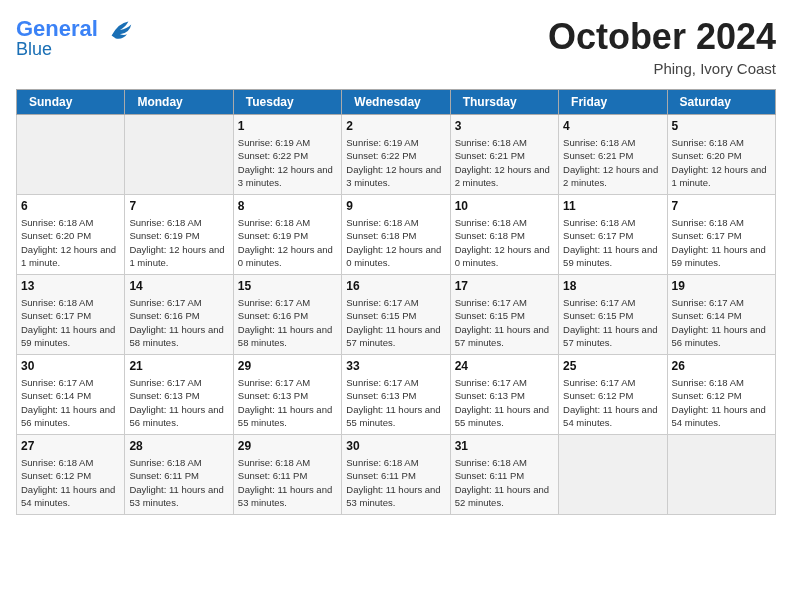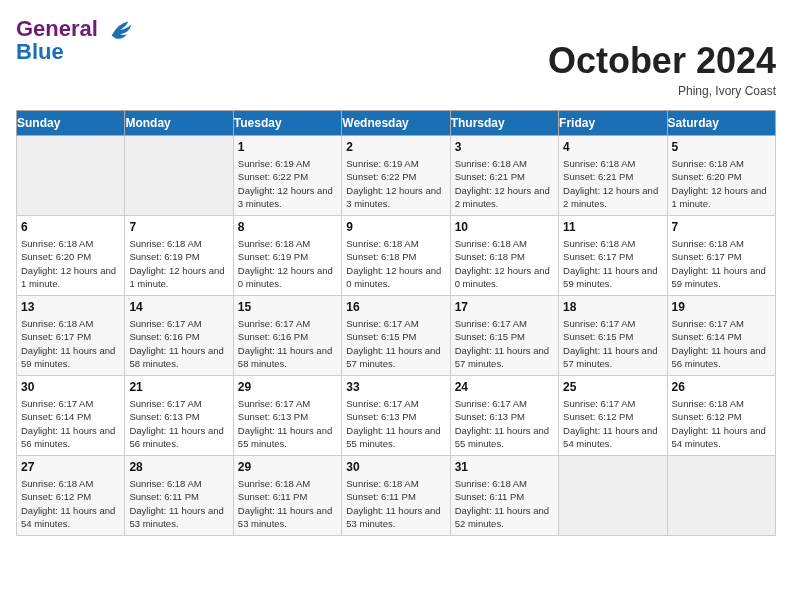--- a/index.html
+++ b/index.html
@@ -20,52 +20,51 @@
       display: flex;
       align-items: center;
     }
     .logo-text {
       font-size: 22px;
       font-weight: bold;
       color: #333;
       line-height: 1.1;
     }
     .logo-text span {
-      color: #701a75;
+      color: #3b82f6;
     }
     .logo-bird {
       width: 28px;
       height: 28px;
       margin-left: 2px;
     }
     .title-block {
       text-align: right;
-      margin-top: 24px;
     }
     .month-title {
       font-size: 36px;
       font-weight: bold;
       color: #222;
     }
     .location-title {
-      font-size: 12px;
+      font-size: 15px;
       color: #444;
       margin-top: 2px;
     }
     table {
       width: 100%;
       border-collapse: collapse;
       table-layout: fixed;
     }
     thead tr th {
       background-color: #1a6fb5;
       color: #fff;
       font-size: 12px;
       font-weight: bold;
-      padding: 5px 0;
+      padding: 5px 12px;
       text-align: left;
       border: 1px solid #aaa;
     }
     tbody tr td {
       border: 1px solid #ccc;
       vertical-align: top;
       padding: 4px 4px;
       font-size: 10px;
       color: #222;
       height: 80px;
@@ -96,21 +95,21 @@
   <div class="logo">
     <div>
       <div style="display:flex;align-items:center;">
         <div class="logo-text">
           <span>General</span>
           <svg class="logo-bird" viewBox="0 0 40 40" style="display:inline-block;vertical-align:middle;margin-left:2px;">
             <path d="M8 28 Q18 10 32 8 Q28 16 20 20 Q30 18 36 12 Q34 24 20 26 Q26 28 30 26 Q24 34 14 32 Z" fill="#1a6fb5"></path>
           </svg>
         </div>
       </div>
-      <div class="logo-text" style="color:#1a6fb5;font-size:22px;font-weight:bold;margin-top:-4px;">Blue</div>
+      <div class="logo-text" style="color:#1a6fb5;font-size:18px;font-weight:normal;margin-top:-4px;">Blue</div>
     </div>
   </div>
   <div class="title-block">
     <div class="month-title">October 2024</div>
     <div class="location-title">Phing, Ivory Coast</div>
   </div>
 </div>
 
 <table>
   <thead>

